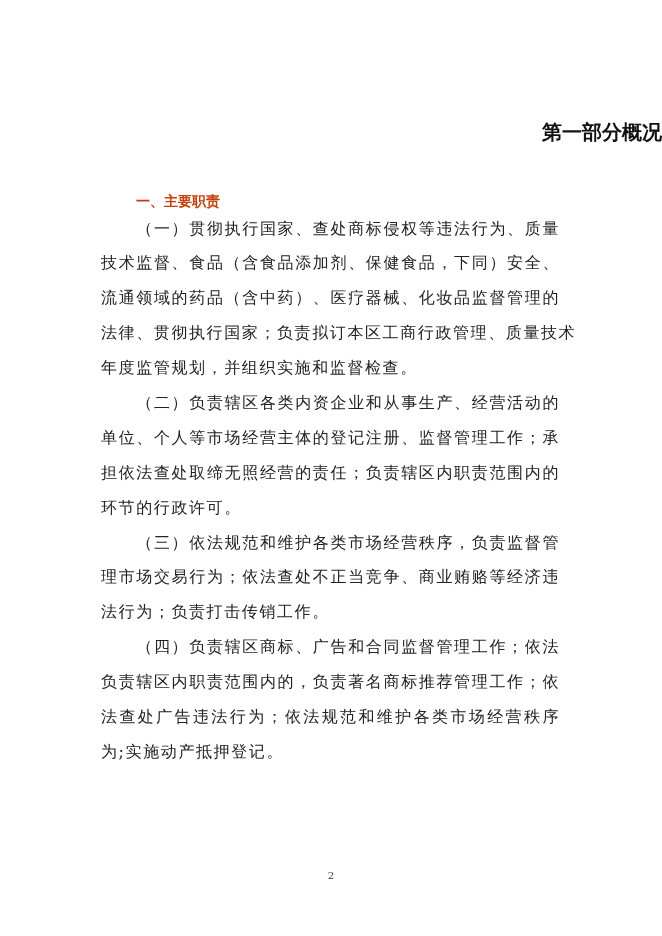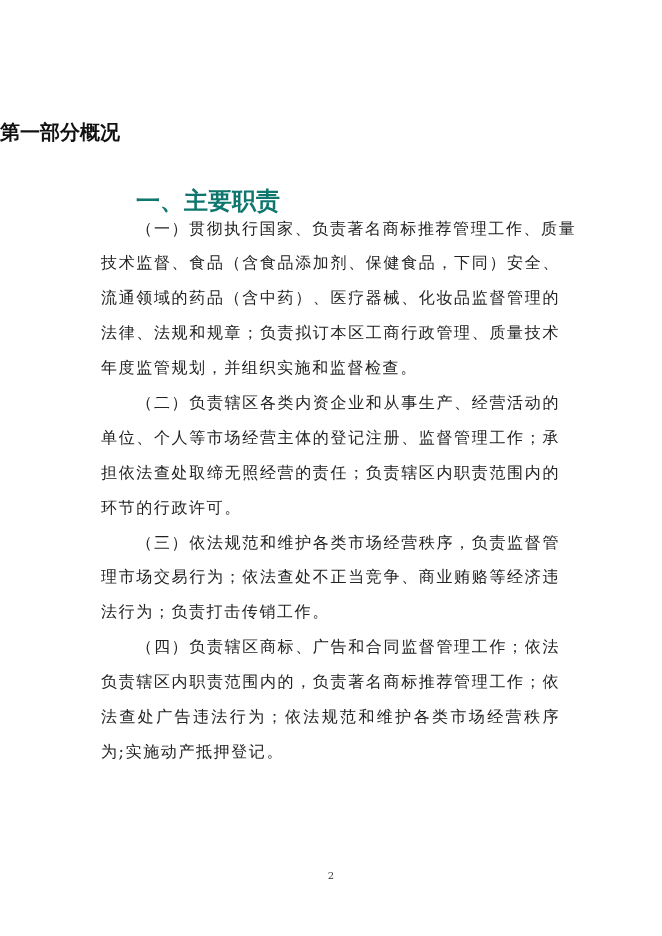--- a/index.html
+++ b/index.html
@@ -10,37 +10,37 @@
       background: #ffffff;
       overflow: hidden;
       font-family: "DejaVu Serif", serif;
       color: #222222;
     }
     .doc-title {
       position: absolute;
       top: 118px;
       left: 0;
       width: 662px;
-      text-align: left;
+      text-align: right;
       font-family: "DejaVu Sans", sans-serif;
       font-size: 20px;
       line-height: 28px;
       font-weight: bold;
       color: #111111;
       letter-spacing: 0px;
     }
     .section-heading {
       position: absolute;
       top: 188px;
       left: 136px;
       font-family: "DejaVu Sans", sans-serif;
-      font-size: 24px;
+      font-size: 14px;
       line-height: 26px;
       font-weight: bold;
-      color: #0f766e;
+      color: #c2410c;
     }
     .body-text {
       position: absolute;
       left: 101px;
       top: 211.5px;
       width: 459px;
       font-size: 16px;
       color: #222222;
     }
     .line {
@@ -70,24 +70,24 @@
 
 <div class="page">
 
   <div class="doc-title">第一部分概况</div>
 
   <div class="section-heading">一、主要职责</div>
 
   <div class="body-text">
 
     <div>
-      <span class="line first">（一）贯彻执行国家、负责著名商标推荐管理工作、质量</span>
+      <span class="line first">（一）贯彻执行国家、查处商标侵权等违法行为、质量</span>
       <span class="line">技术监督、食品（含食品添加剂、保健食品，下同）安全、</span>
       <span class="line">流通领域的药品（含中药）、医疗器械、化妆品监督管理的</span>
-      <span class="line">法律、法规和规章；负责拟订本区工商行政管理、质量技术</span>
+      <span class="line">法律、贯彻执行国家；负责拟订本区工商行政管理、质量技术</span>
       <span class="line last">年度监管规划，并组织实施和监督检查。</span>
     </div>
 
     <div>
       <span class="line first">（二）负责辖区各类内资企业和从事生产、经营活动的</span>
       <span class="line">单位、个人等市场经营主体的登记注册、监督管理工作；承</span>
       <span class="line">担依法查处取缔无照经营的责任；负责辖区内职责范围内的</span>
       <span class="line last">环节的行政许可。</span>
     </div>
 

